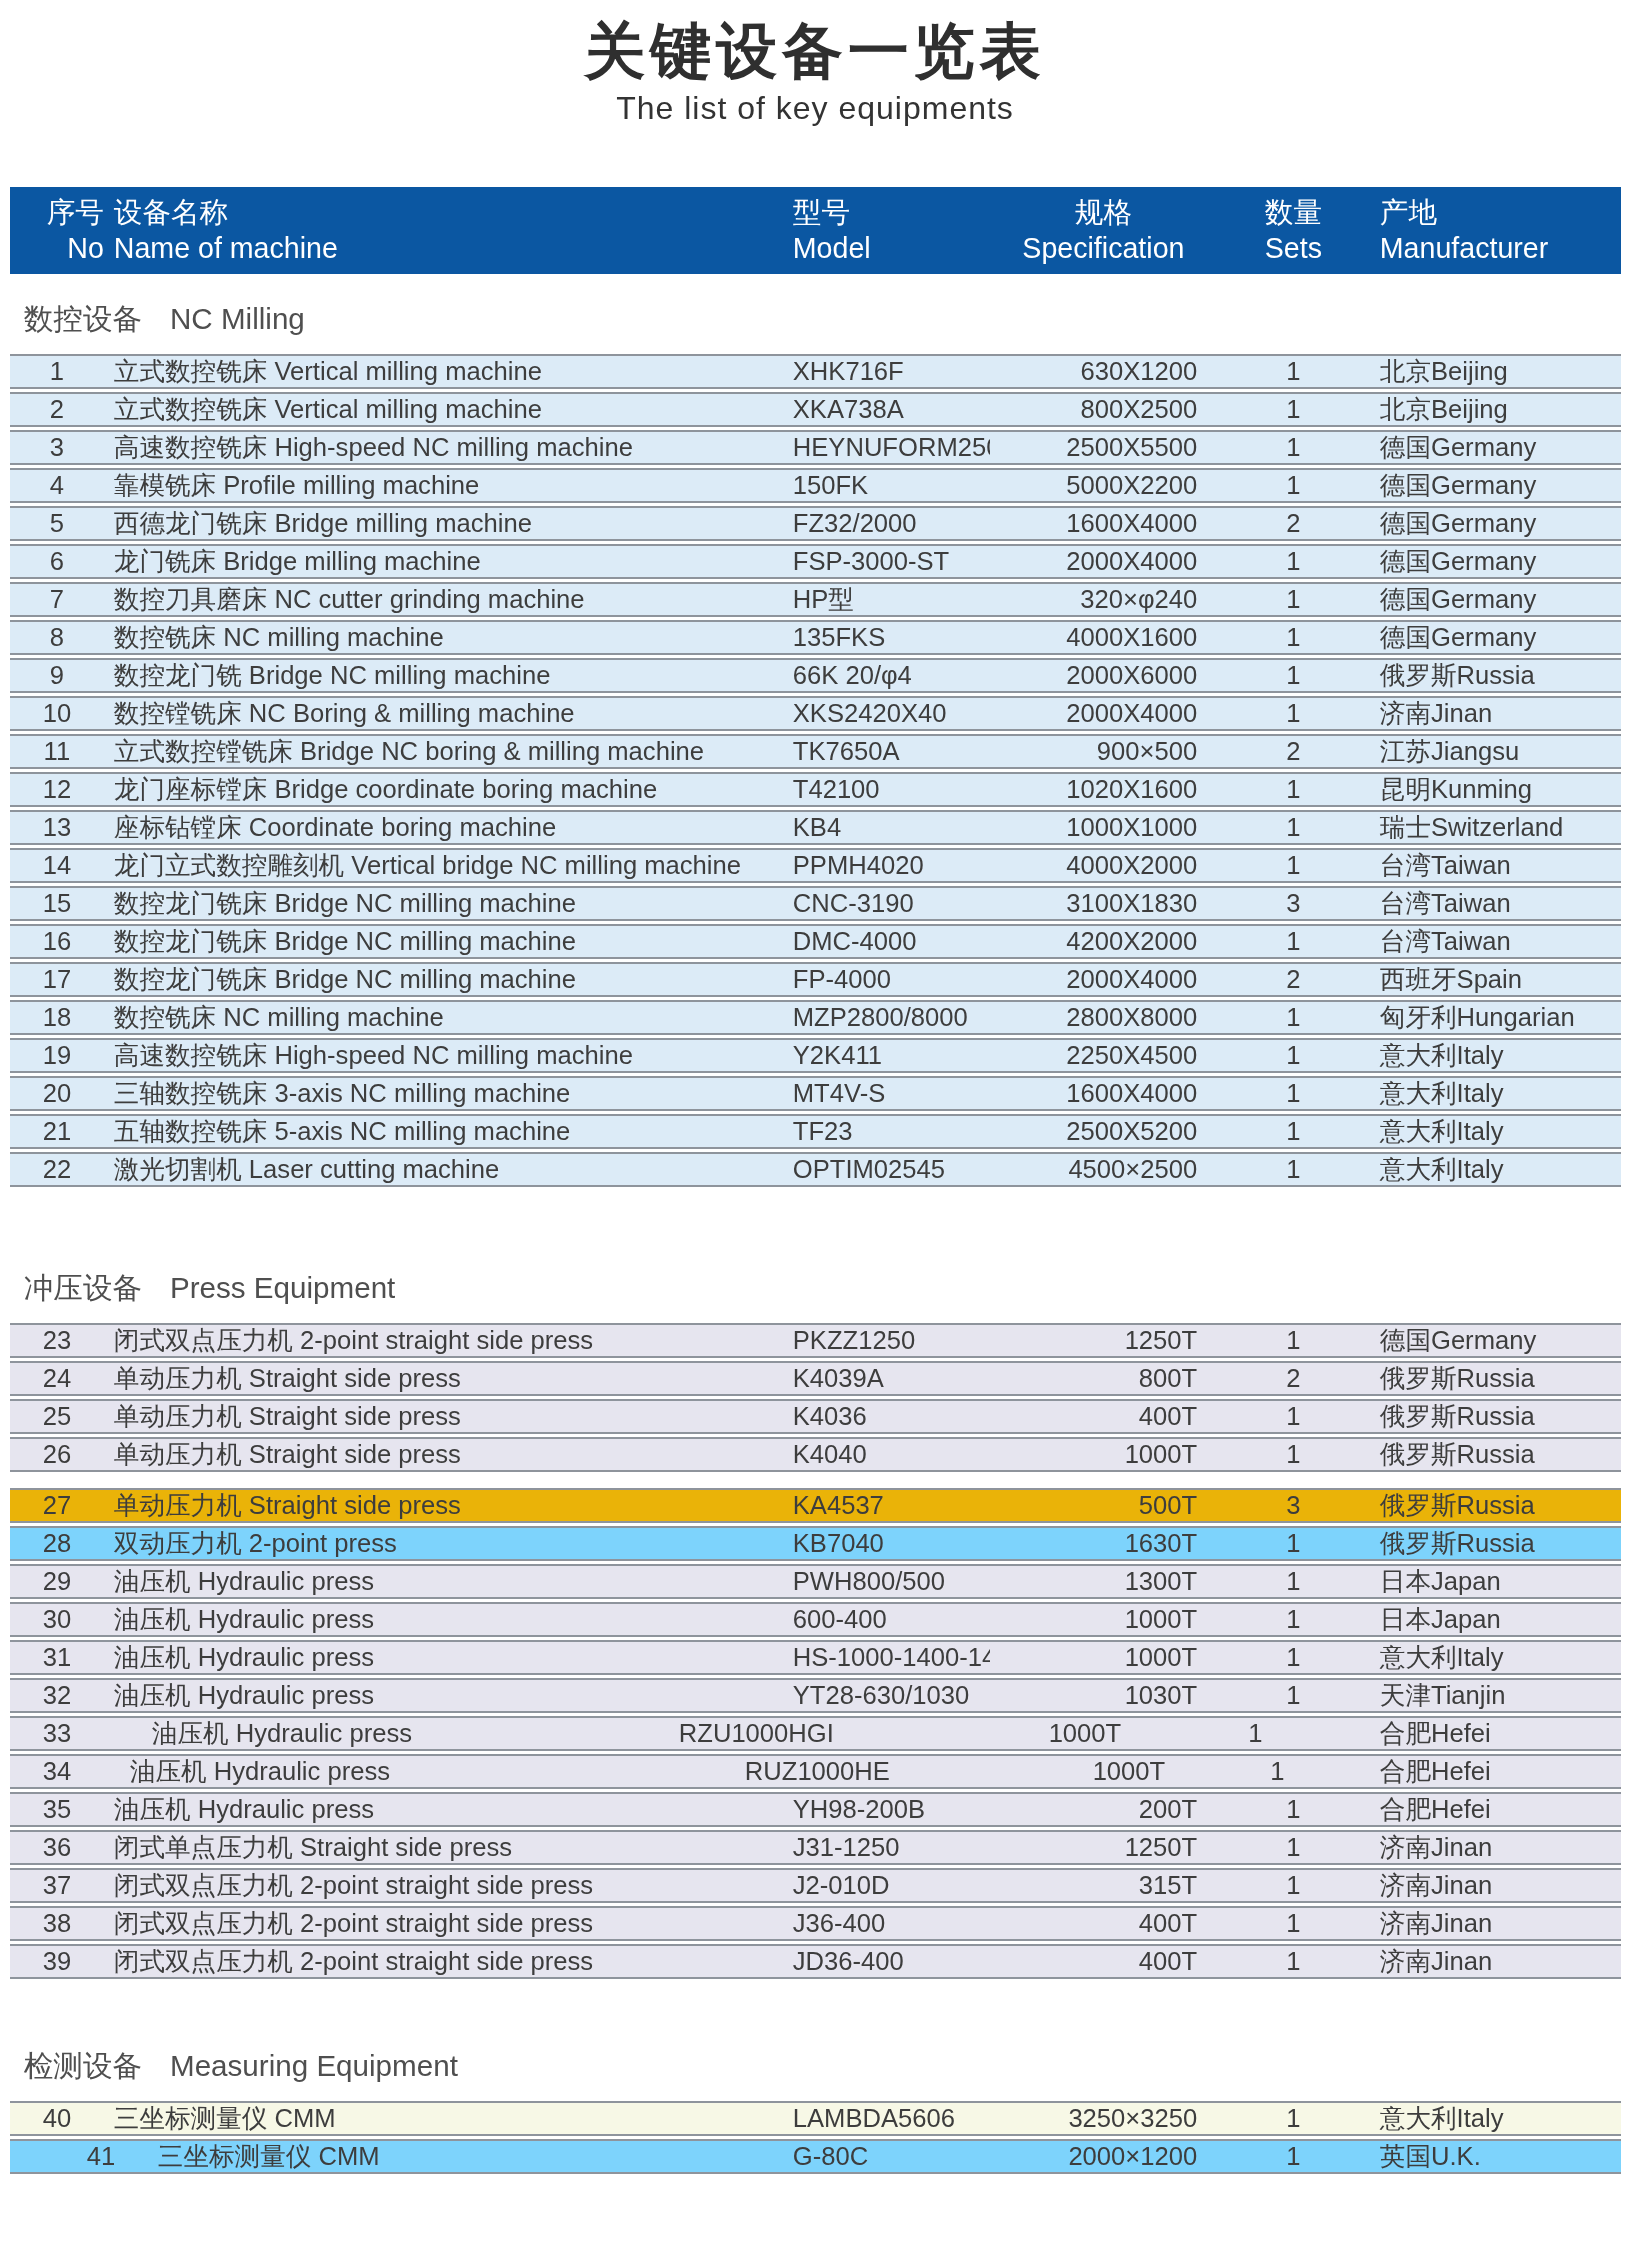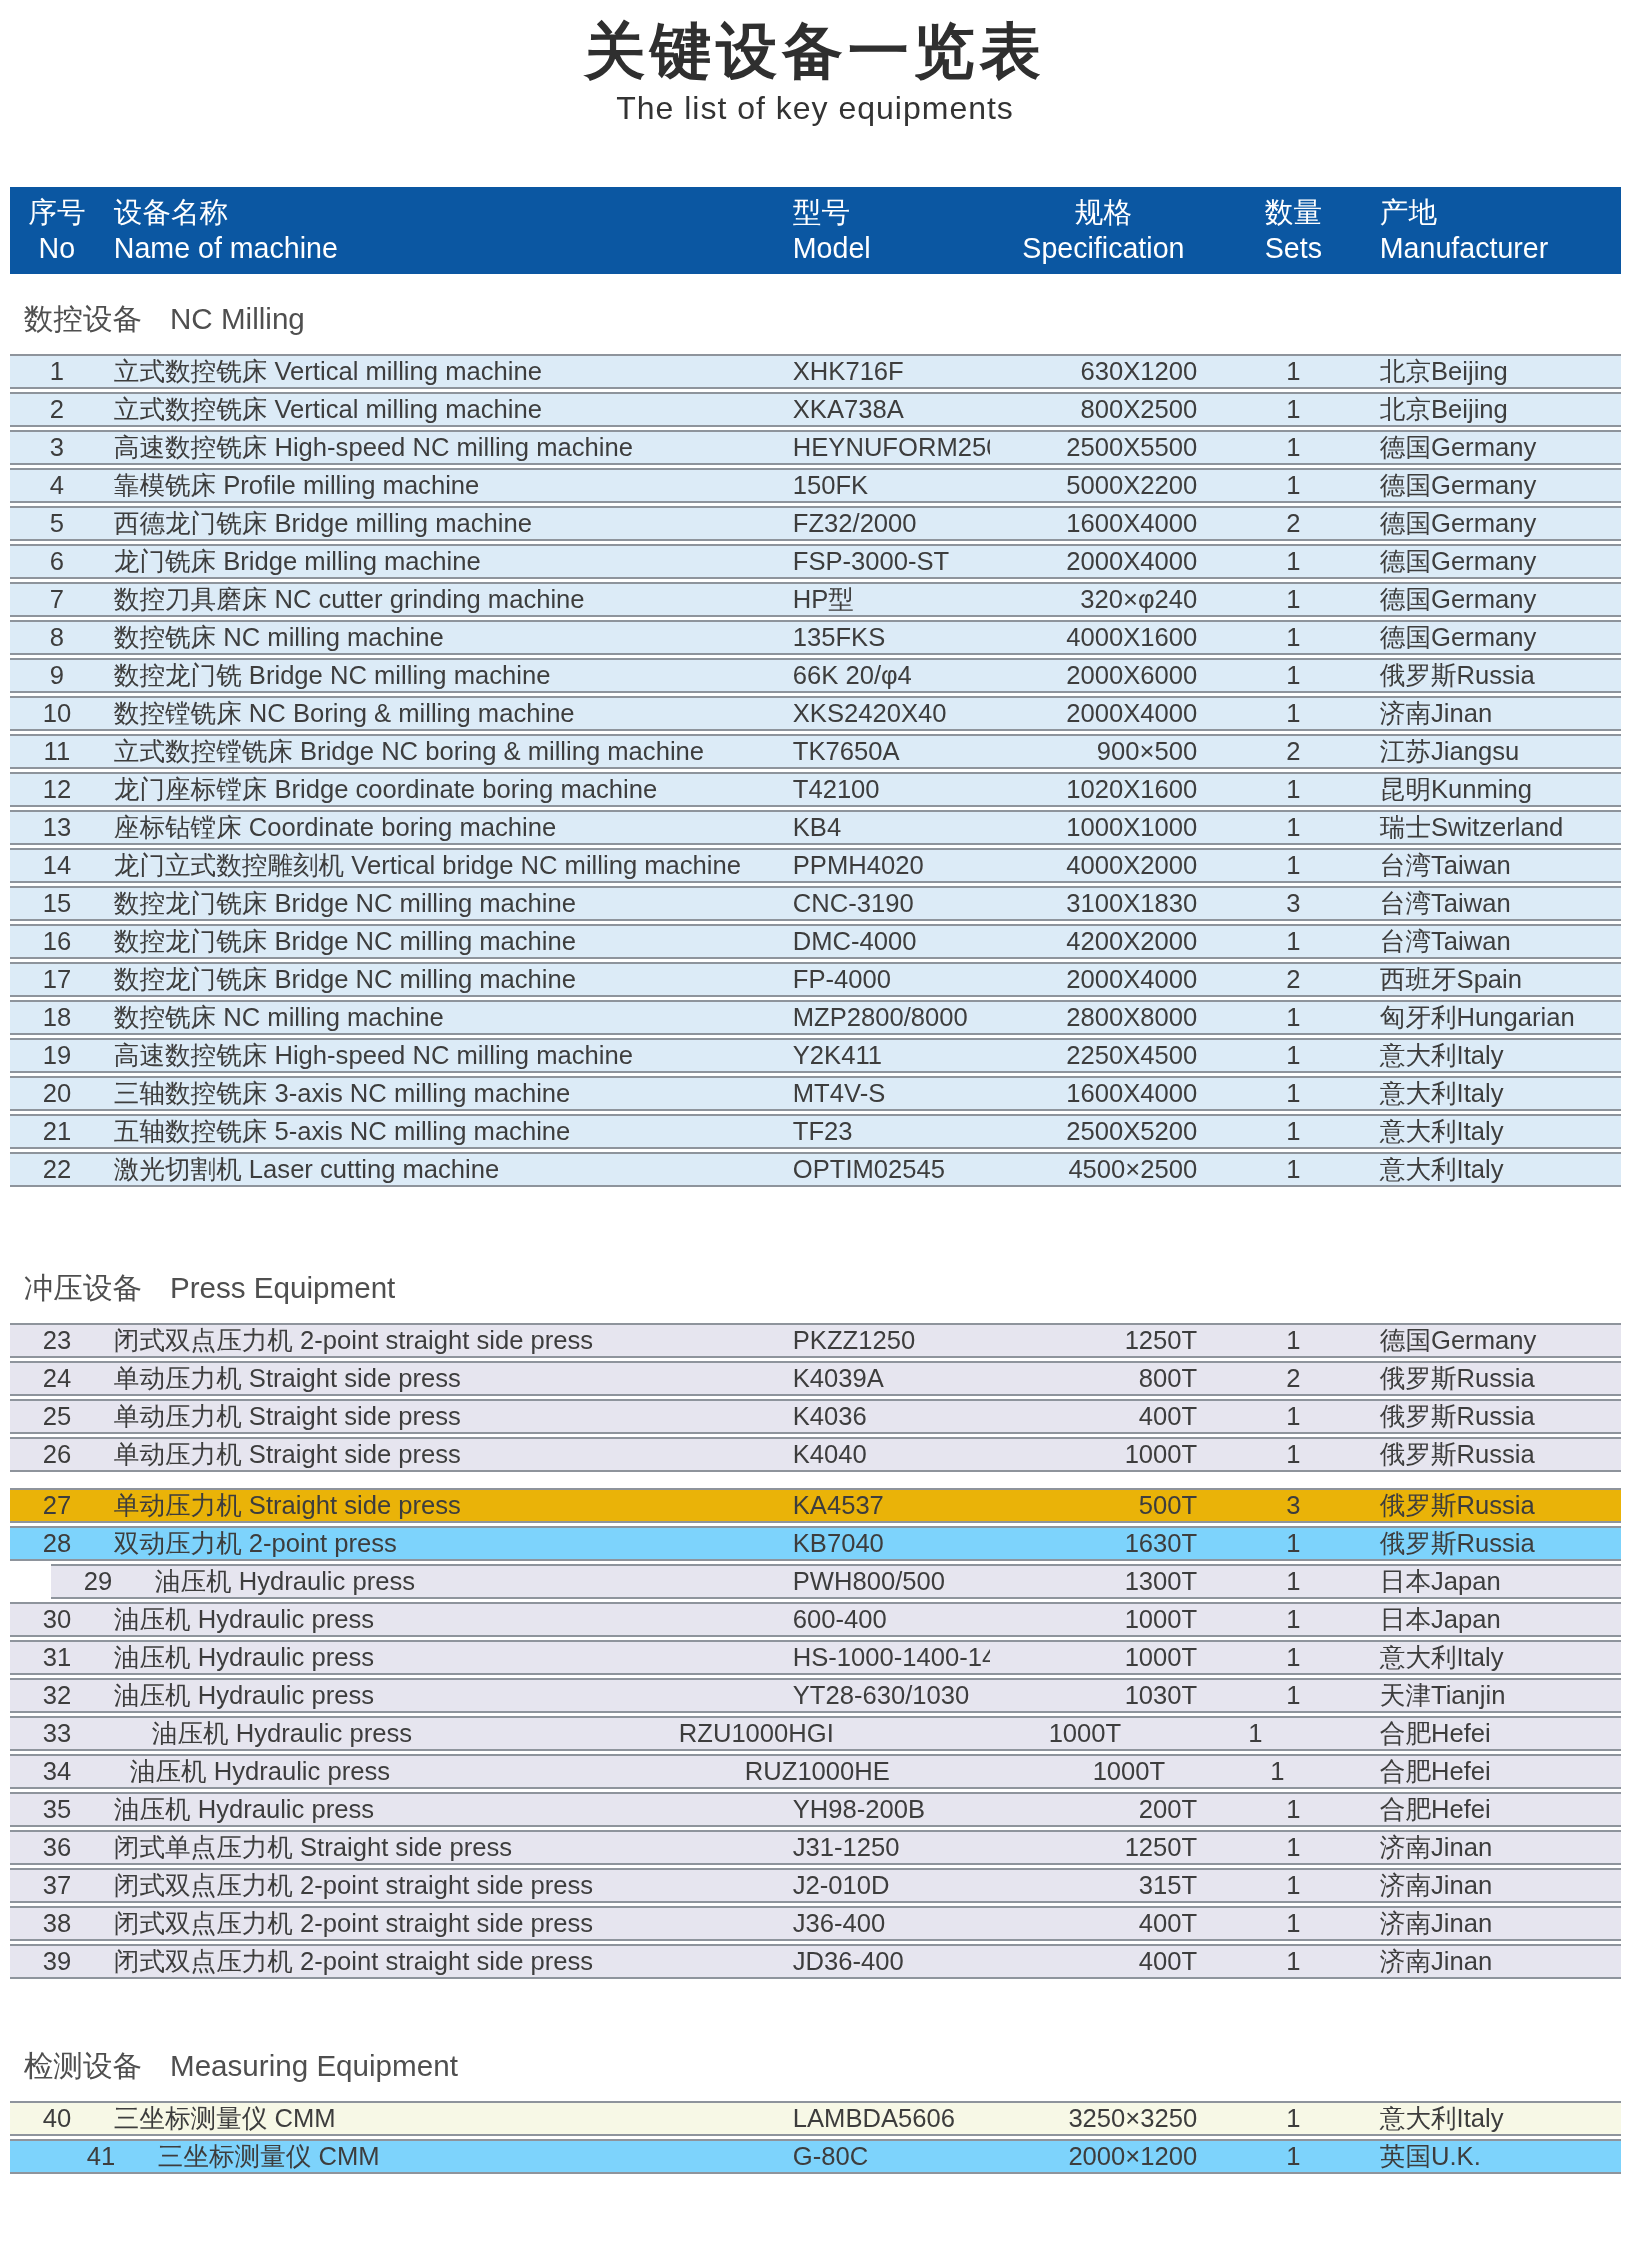--- a/index.html
+++ b/index.html
@@ -13,21 +13,21 @@
               letter-spacing: 1px; }
 
   .tbl { width: 1611px; margin: 0 auto; }
 
   .thead { display: flex; align-items: center; height: 87px; margin-top: 55px;
            background: var(--header-bg, #0b57a2); color: #ffffff; }
   .hcell { font-size: 28.6px; line-height: 36px; }
   .hcell .zh { display: block; }
   .hcell .en { display: block; }
 
-  .hc-no   { width: 94px;  text-align: center; }
+  .hc-no   { width: 94px;  text-align: right; }
   .hc-name { flex: 1; padding-left: 9.9px; }
   .hc-model{ width: 202px; padding-left: 4.9px; }
   .hc-spec { width: 227px; text-align: center; }
   .hc-sets { width: 153px; text-align: center; }
   .hc-mfr  { width: 251px; padding-left: 9.9px; }
 
   .sec-label { margin: 25.6px 0 13.8px 13.8px; font-size: 29.6px; color: #4f4f4f; }
   .sec-label .sec-en { margin-left: 19.7px; }
   .section-2 .sec-label { margin-top: 81px; }
   .section-3 .sec-label { margin-top: 67px; }
@@ -313,21 +313,21 @@
             <div class="cell c-mfr">俄罗斯Russia</div>
           </div>
           <div class="row" style="background: #7dd3fc;">
             <div class="cell c-no">28</div>
             <div class="cell c-name">双动压力机 2-point press</div>
             <div class="cell c-model">KB7040</div>
             <div class="cell c-spec">1630T</div>
             <div class="cell c-sets">1</div>
             <div class="cell c-mfr">俄罗斯Russia</div>
           </div>
-          <div class="row" style="background: rgb(230, 229, 239); margin-left: 41px;">
+          <div class="row" style="background: rgb(230, 229, 239);">
             <div class="cell c-no">29</div>
             <div class="cell c-name">油压机 Hydraulic press</div>
             <div class="cell c-model">PWH800/500</div>
             <div class="cell c-spec">1300T</div>
             <div class="cell c-sets">1</div>
             <div class="cell c-mfr">日本Japan</div>
           </div>
           <div class="row" style="background: rgb(230, 229, 239);">
             <div class="cell c-no">30</div>
             <div class="cell c-name">油压机 Hydraulic press</div>

